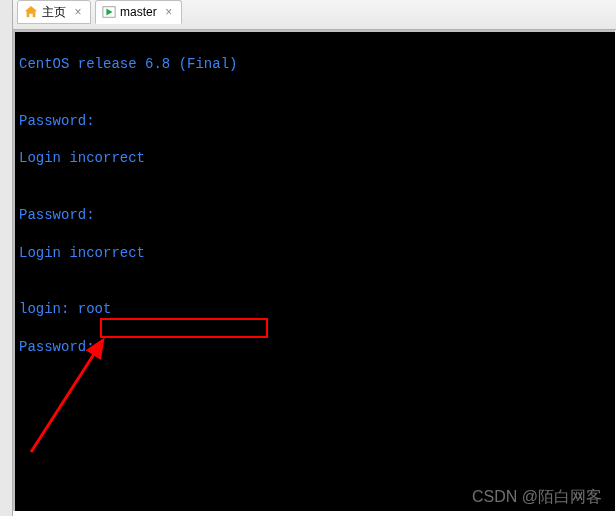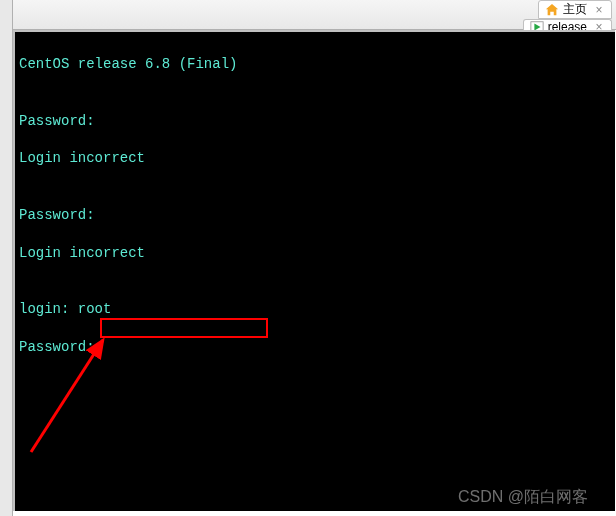--- a/index.html
+++ b/index.html
@@ -24,24 +24,23 @@
       position: absolute;
       left: 13px;
       top: 0;
       width: 603px;
       height: 516px;
     }
     .tab-bar {
       height: 30px;
       background: linear-gradient(to bottom, #f5f5f5, #e8e8e8);
       display: flex;
-      align-items: flex-end;
+      align-items: flex-start;
       padding-left: 4px;
       border-bottom: 1px solid #b0b0b0;
-      flex-direction: column;
     }
     .tab {
       display: flex;
       align-items: center;
       height: 24px;
       padding: 0 6px;
       margin-right: 4px;
       background: #ffffff;
       border: 1px solid #c0c0c0;
       border-radius: 3px 3px 0 0;
@@ -63,41 +62,41 @@
       font-size: 12px;
       color: #888;
       cursor: pointer;
     }
     .terminal {
       background: #000000;
       height: 481px;
       width: 602px;
       font-family: "Courier New", monospace;
       font-size: 14px;
-      color: #5eead4;
+      color: #3b82f6;
       padding: 4px 4px;
       line-height: 1.35;
       white-space: pre;
       position: relative;
       border-left: 2px solid #c0c0c0;
       border-top: 2px solid #c0c0c0;
     }
     .highlight-box {
       position: absolute;
       border: 2px solid #ff0000;
       pointer-events: none;
     }
     .arrow {
       position: absolute;
       pointer-events: none;
     }
     .watermark {
       position: absolute;
       bottom: 8px;
-      right: 28px;
+      right: 14px;
       color: rgba(200,200,200,0.55);
       font-size: 16px;
       font-family: "Microsoft YaHei", sans-serif;
     }
     .home-icon-svg { fill: #f5a623; }
     .play-icon-svg { fill: #27a845; }
     .term-line { display: block; }
   </style>
 </head>
 <body>
@@ -115,21 +114,21 @@
       <span>主页</span>
       <span class="tab-close">×</span>
     </div>
     <div class="tab active">
       <span class="tab-icon">
         <svg viewBox="0 0 16 16" width="14" height="14">
             <rect x="1" y="2" width="14" height="12" fill="#fff" stroke="#999" stroke-width="1"></rect>
             <path class="play-icon-svg" d="M5 4 L12 8 L5 12 Z"></path>
           </svg>
       </span>
-      <span>release</span>
+      <span>master</span>
       <span class="tab-close">×</span>
     </div>
   </div>
 
   <div class="terminal">
 <span class="term-line">CentOS release 6.8 (Final)</span>
 <span class="term-line"></span>
 <span class="term-line">Password:</span>
 <span class="term-line">Login incorrect</span>
 <span class="term-line"></span>

